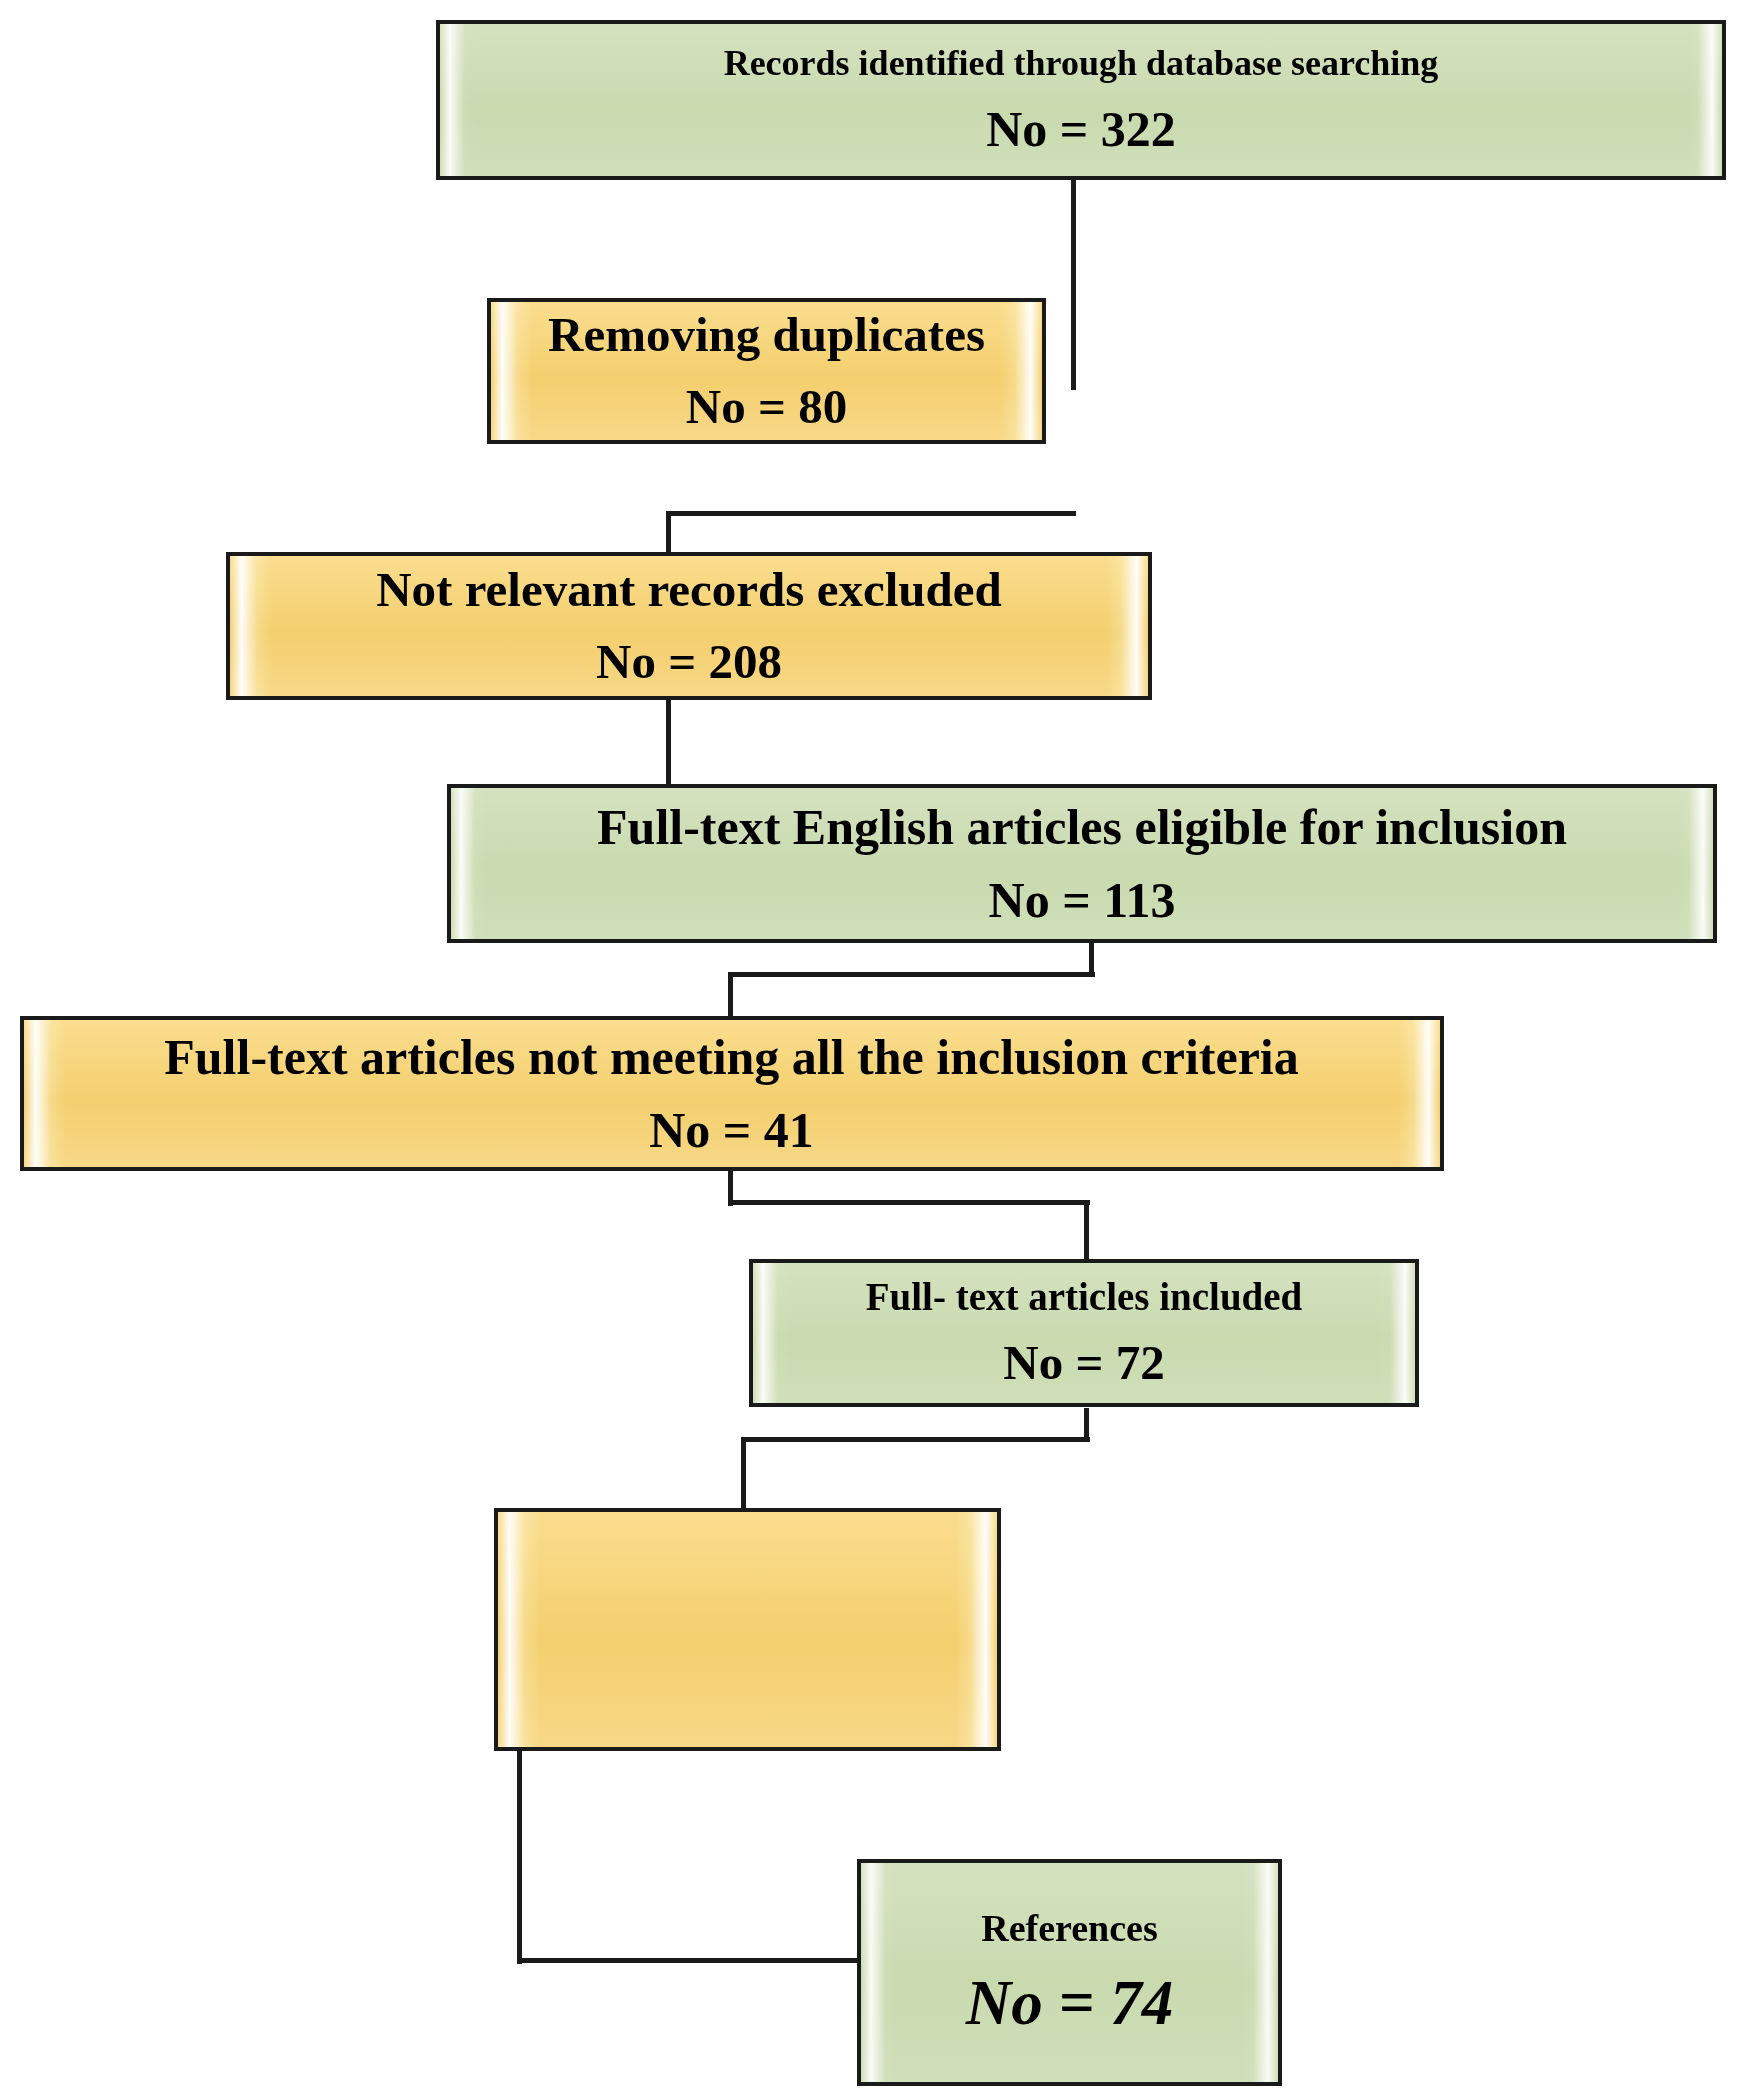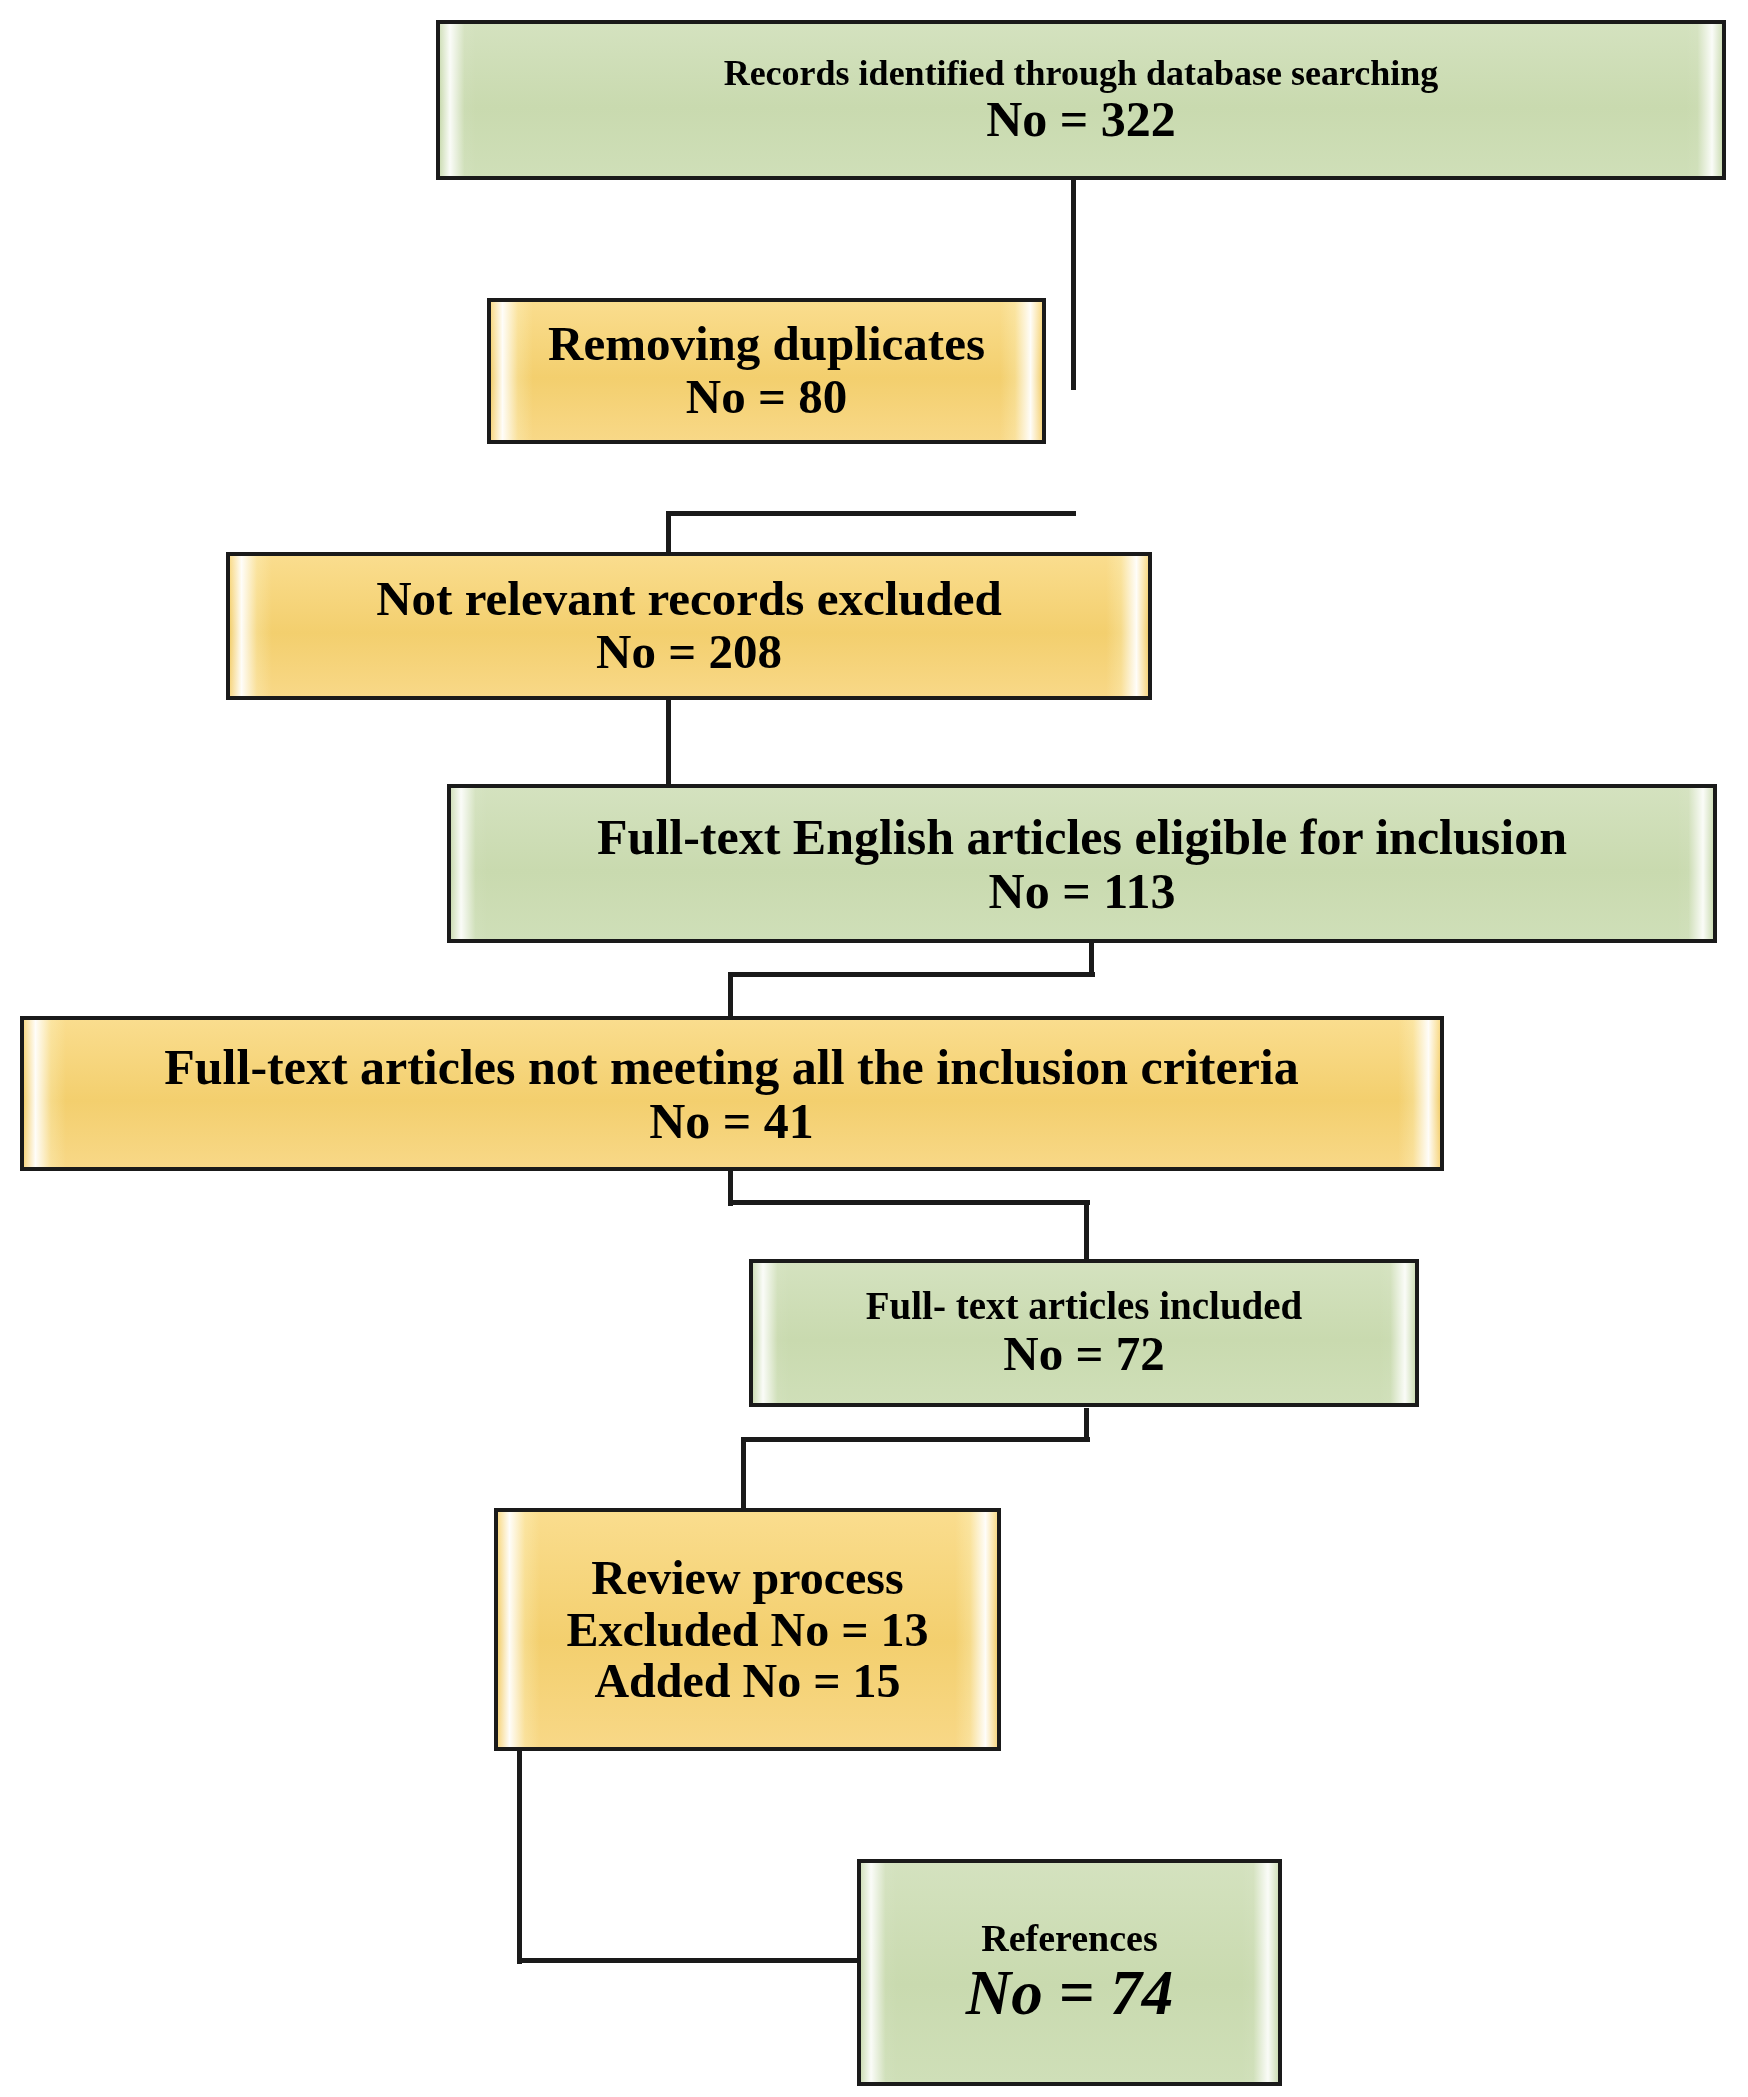--- a/index.html
+++ b/index.html
@@ -60,21 +60,21 @@
   .node.green{
     background:#cbdcb4;
     background-image:linear-gradient(180deg,#d4e2bf 0%,#c9daaf 55%,#cfdfb8 100%);
   }
   .node.yellow{
     background:#f6d479;
     background-image:linear-gradient(180deg,#fadd8e 0%,#f3cf6e 55%,#f8d887 100%);
   }
   .node .lines{position:relative;z-index:2;width:100%;padding:0 19px;box-sizing:border-box;}
   .node .ln{display:block;line-height:1.08;white-space:nowrap;}
-  .node .ln.sp{}
+  .node .ln.sp{margin-top:19px;}
 </style>
 </head>
 <body>
 
 <div id="stage">
   <div id="connector-layer">
       <div class="conn v" style="left: 1071px; top: 180px; height: 210px; background: rgb(26, 26, 26);"></div>
       <div class="conn h" style="left: 666px; top: 511px; width: 410px; background: rgb(26, 26, 26);"></div>
       <div class="conn v" style="left: 666px; top: 511px; height: 43px; background: rgb(26, 26, 26);"></div>
       <div class="conn v" style="left: 666px; top: 700px; height: 86px; background: rgb(26, 26, 26);"></div>
@@ -135,21 +135,16 @@
       </div>
       <div class="node green" style="left: 857px; top: 1859px; width: 425px; height: 227px; border-color: rgb(26, 26, 26);">
         <div class="inner"></div>
         <div class="lines">
           <span class="ln" style="font-size: 38px;">References</span>
           <span class="ln sp" style="font-size: 63px; font-style: italic;">No = 74</span>
         </div>
       </div>
       <div class="node yellow" style="left: 494px; top: 1508px; width: 507px; height: 243px; border-color: rgb(26, 26, 26);">
         <div class="inner"></div>
-        <div class="lines">
-          <span class="ln " style="font-size: 48px;">Review process</span>
-          <span class="ln sp" style="font-size: 48px;">Excluded No = 13</span>
-          <span class="ln sp" style="font-size: 48px;">Added No = 15</span>
-        </div>
       </div>
     </div>
 </div>
 
 
 </body></html>

